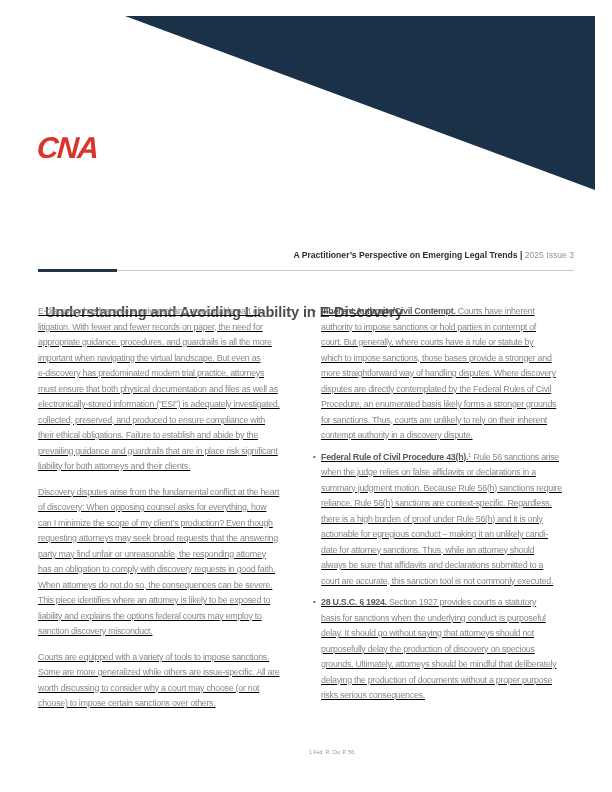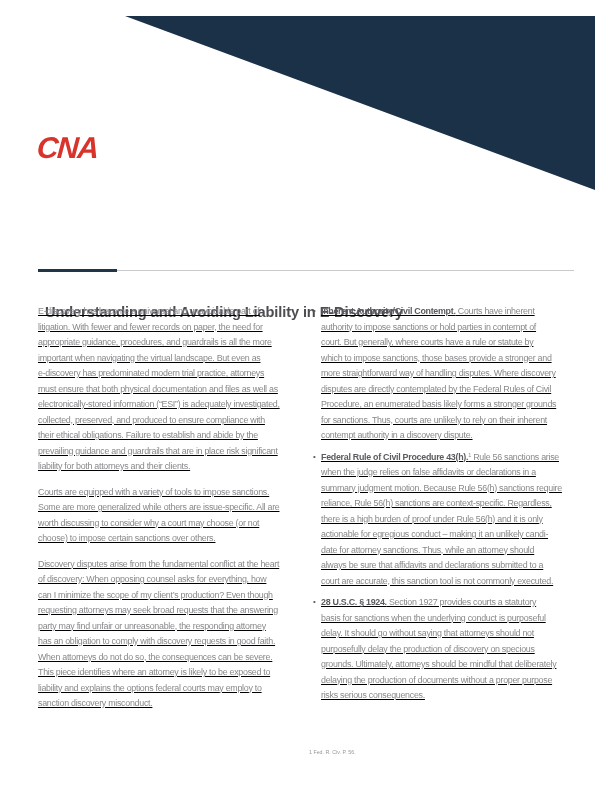--- a/index.html
+++ b/index.html
@@ -144,54 +144,57 @@
 </head>
 <body>
 
 <div class="page">
 
   <div class="triangle"></div>
 
   <div class="logo">CNA</div>
 
 
+  <div class="tagline">
+    <span class="tg-bold">A Practitioner’s Perspective on Emerging Legal Trends | </span><span class="tg-light">2025 Issue 3</span>
+  </div>
 
   <div class="rule-gray"></div>
   <div class="rule-navy"></div>
 
   <h1 class="article-title">Understanding and Avoiding Liability in E-Discovery</h1>
 
   <div class="columns">
 
     <div class="col-left">
       <p class="body-par">E-discovery has become a universal and unavoidable part of
 litigation. With fewer and fewer records on paper, the need for
 appropriate guidance, procedures, and guardrails is all the more
 important when navigating the virtual landscape. But even as
 e-discovery has predominated modern trial practice, attorneys
 must ensure that both physical documentation and files as well as
 electronically-stored information (“ESI”) is adequately investigated,
 collected, preserved, and produced to ensure compliance with
 their ethical obligations. Failure to establish and abide by the
 prevailing guidance and guardrails that are in place risk significant
 liability for both attorneys and their clients.</p>
-      <p class="body-par">Courts are equipped with a variety of tools to impose sanctions.
-Some are more generalized while others are issue-specific. All are
-worth discussing to consider why a court may choose (or not
-choose) to impose certain sanctions over others.</p>
       <p class="body-par">Discovery disputes arise from the fundamental conflict at the heart
 of discovery: When opposing counsel asks for everything, how
 can I minimize the scope of my client’s production? Even though
 requesting attorneys may seek broad requests that the answering
 party may find unfair or unreasonable, the responding attorney
 has an obligation to comply with discovery requests in good faith.
 When attorneys do not do so, the consequences can be severe.
 This piece identifies where an attorney is likely to be exposed to
 liability and explains the options federal courts may employ to
 sanction discovery misconduct.</p>
+      <p class="body-par">Courts are equipped with a variety of tools to impose sanctions.
+Some are more generalized while others are issue-specific. All are
+worth discussing to consider why a court may choose (or not
+choose) to impose certain sanctions over others.</p>
     </div>
 
     <div class="col-right">
 
       <div class="bullet">
         <span class="marker">•</span><span class="lead">Inherent Authority/Civil Contempt.</span><sup></sup><span class="btext"> Courts have inherent
 authority to impose sanctions or hold parties in contempt of
 court. But generally, where courts have a rule or statute by
 which to impose sanctions, those bases provide a stronger and
 more straightforward way of handling disputes. Where discovery

